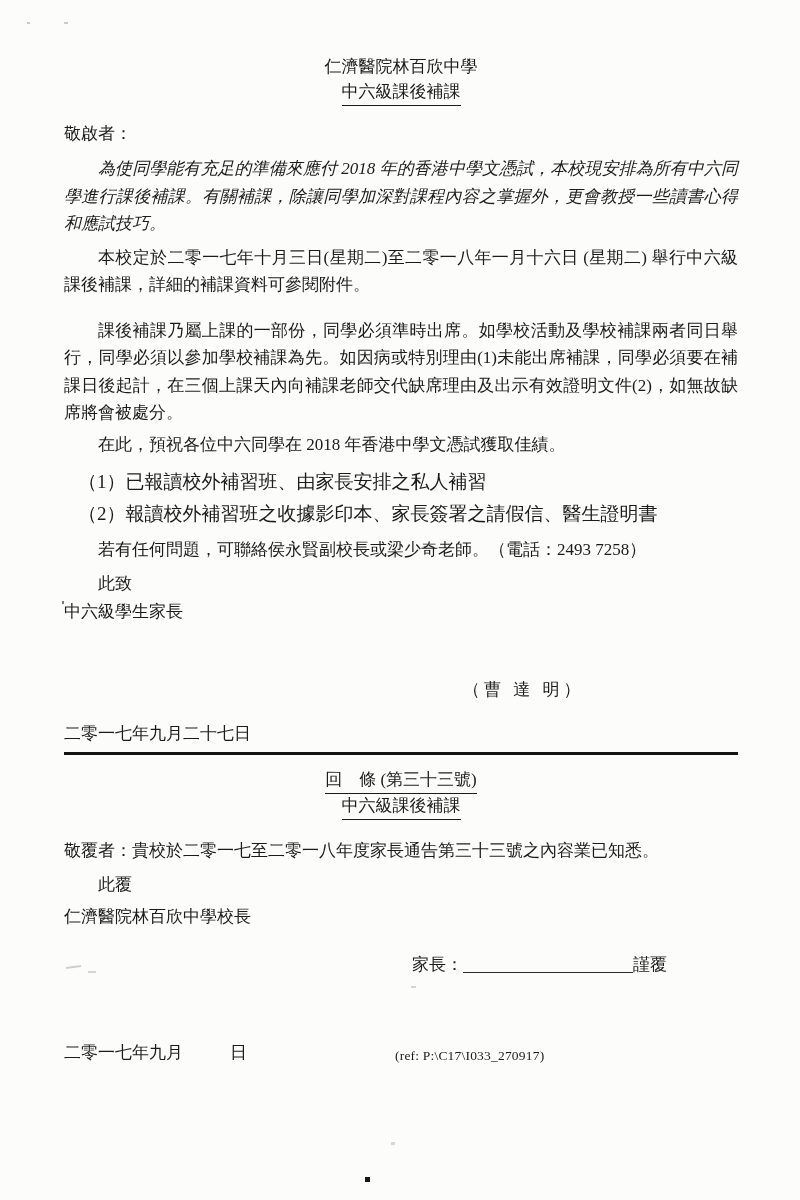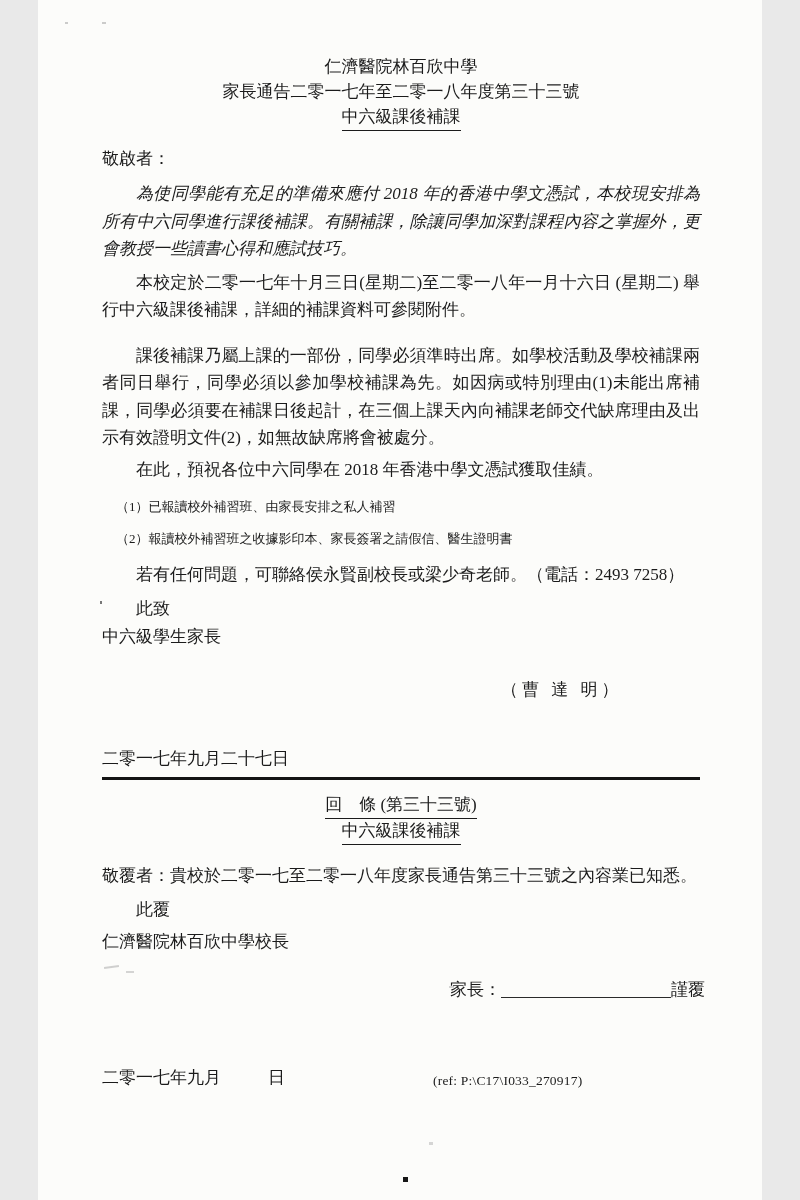--- a/index.html
+++ b/index.html
@@ -1,40 +1,40 @@
 <!DOCTYPE html>
 <html><head>
 <meta charset="utf-8">
 <style>
   * { margin:0; padding:0; box-sizing:border-box; }
   html,body { background:#e9e9e9; }
   .page {
     position:relative;
-    width:724px; height:1200px;
+    width:800px; height:1200px;
     margin:0 auto;
     background:#fcfcfa;
     color:#1b1b1b;
     font-family:"Liberation Serif","DejaVu Serif",serif;
     font-size:17px;
     overflow:hidden;
   }
   .doc { position:absolute; left:64px; right:62px; top:0; }
 
   .doc-header { margin-top:54px; text-align:center; line-height:25px; }
   .u { display:inline-block; border-bottom:1.6px solid #1b1b1b; padding-bottom:1px; }
 
   .salutation { margin-top:16px; line-height:24px; }
 
   .para { text-align:justify; line-height:27.5px; text-indent:2em; }
   .p1 { margin-top:9px;font-style:italic; }
   .p2 { margin-top:6px; }
   .p3 { margin-top:18px; }
   .p4 { margin-top:4px; }
 
-  .fn { font-size:13px; line-height:23px; margin-left:14px; }
+  .fn { font-size:19px; line-height:23px; margin-left:14px; }
   .fn1 { margin-top:12px; }
   .fn2 { margin-top:9px; }
 
   .contact { margin-top:11px; }
 
   .closing-to { margin-top:7px; text-indent:2em; line-height:25px; }
   .closing-addressee { margin-top:3px; line-height:25px; }
 
   .sig-block { position:absolute; top:673px; left:399px; width:330px; }
   .sig-row { display:flex; align-items:flex-end; white-space:nowrap; }
@@ -88,21 +88,20 @@
   <span class="speck a4"></span>
   <span class="speck a5"></span>
   <span class="speck a6"></span>
   <span class="speck a7"></span>
   <span class="speck a8"></span>
 
   <div class="doc">
 
     <div class="doc-header">
       <div>仁濟醫院林百欣中學</div>
-      <div>家長通告二零一七年至二零一八年度第三十三號</div>
       <div><span class="u">中六級課後補課</span></div>
     </div>
 
     <div class="salutation">敬啟者：</div>
 
     <p class="para p1">為使同學能有充足的準備來應付 2018 年的香港中學文憑試，本校現安排為所有中六同學進行課後補課。有關補課，除讓同學加深對課程內容之掌握外，更會教授一些讀書心得和應試技巧。</p>
     <p class="para p2">本校定於二零一七年十月三日(星期二)至二零一八年一月十六日 (星期二) 舉行中六級課後補課，詳細的補課資料可參閱附件。</p>
     <p class="para p3">課後補課乃屬上課的一部份，同學必須準時出席。如學校活動及學校補課兩者同日舉行，同學必須以參加學校補課為先。如因病或特別理由(1)未能出席補課，同學必須要在補課日後起計，在三個上課天內向補課老師交代缺席理由及出示有效證明文件(2)，如無故缺席將會被處分。</p>
     <p class="para p4">在此，預祝各位中六同學在 2018 年香港中學文憑試獲取佳績。</p>
 

